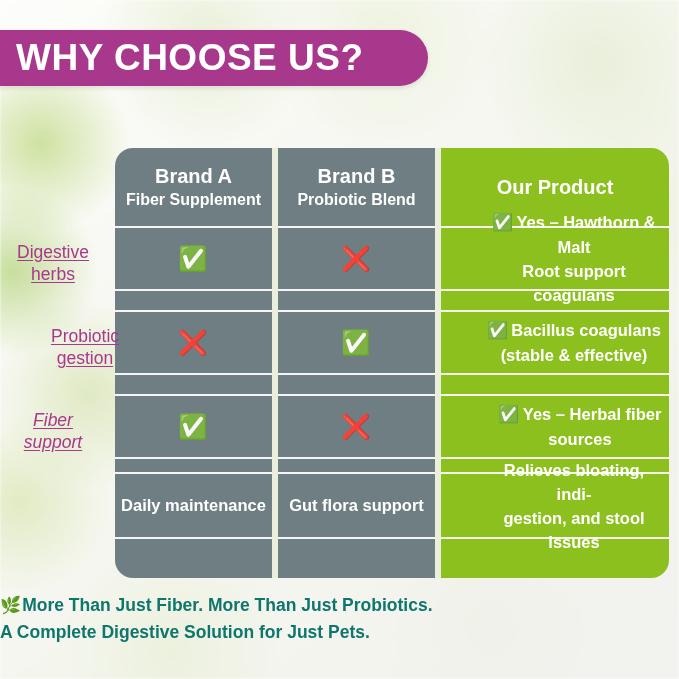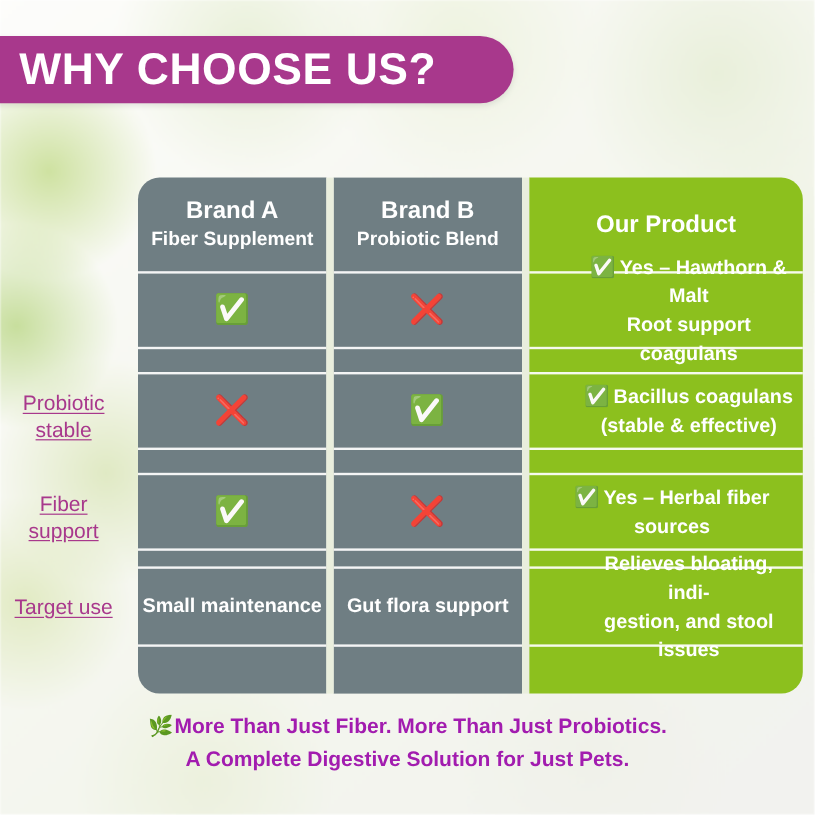--- a/index.html
+++ b/index.html
@@ -135,22 +135,22 @@
     margin-left: 38px;
   }
   .green-text .inline-check { font-size: 17px; margin-right: 3px; }
 
   
   #tagline {
     position: absolute;
     left: 0;
     top: 592px;
     width: 679px;
-    text-align: center;
-    color: #a21caf;
+    text-align: left;
+    color: #0f766e;
     font-size: 17.5px;
     font-weight: bold;
     line-height: 26px;
   }
   #tagline .leaf { font-size: 17px; margin-right: 1px; }
 </style>
 </head>
 <body>
 
 <div id="bg-layer"></div>
@@ -205,72 +205,73 @@
     <div class="head-sub">Fiber Supplement</div>
   </div>
   <div class="head-cell" style="left:278px; width:157px;align-items:center;">
     <div class="head-title">Brand B</div>
     <div class="head-sub">Probiotic Blend</div>
   </div>
   <div class="head-cell" style="left:441px; width:228px;">
     <div class="head-title">Our Product</div>
   </div>
 
+  <div class="row-label" style="top:93px;">
+    <div>Digestive</div>
+    <div>herbs</div>
+  </div>
   <div class="cell" style="left:115px; top:80px; width:157px; height:61px;">
     <span class="mark">✅</span>
   </div>
   <div class="cell" style="left:278px; top:80px; width:157px; height:61px;">
     <span class="mark">❌</span>
   </div>
   <div class="cell" style="left:441px; top:80px; width:228px; height:61px;">
     <div class="green-text">
       <span><span class="inline-check">✅</span><span>Yes – Hawthorn &amp; Malt</span></span>
       <div>Root support coagulans</div>
     </div>
   </div>
 
-  <div class="row-label" style="top:177px;">
+  <div class="row-label" style="top:177px;margin-left:32px;">
     <div>Probiotic</div>
-    <div>stable</div>
+    <div>gestion</div>
   </div>
   <div class="cell" style="left:115px; top:164px; width:157px; height:61px;">
     <span class="mark">❌</span>
   </div>
   <div class="cell" style="left:278px; top:164px; width:157px; height:61px;">
     <span class="mark">✅</span>
   </div>
   <div class="cell" style="left:441px; top:164px; width:228px; height:61px;">
     <div class="green-text">
       <span><span class="inline-check">✅</span><span>Bacillus coagulans</span></span>
       <div>(stable &amp; effective)</div>
     </div>
   </div>
 
-  <div class="row-label" style="top:261px;">
+  <div class="row-label" style="top:261px;font-style:italic;">
     <div>Fiber</div>
     <div>support</div>
   </div>
   <div class="cell" style="left:115px; top:248px; width:157px; height:61px;">
     <span class="mark">✅</span>
   </div>
   <div class="cell" style="left:278px; top:248px; width:157px; height:61px;">
     <span class="mark">❌</span>
   </div>
-  <div class="cell" style="left:427px; top:248px; width:228px; height:61px;">
+  <div class="cell" style="left:447px; top:248px; width:228px; height:61px;">
     <div class="green-text">
       <span><span class="inline-check">✅</span><span>Yes – Herbal fiber</span></span>
       <div>sources</div>
     </div>
   </div>
 
-  <div class="row-label" style="top:347px;">
-    <div>Target use</div>
-  </div>
   <div class="cell" style="left:110px; top:326px; width:167px; height:63px;">
-    <span class="cell-text">Small maintenance</span>
+    <span class="cell-text">Daily maintenance</span>
   </div>
   <div class="cell" style="left:275px; top:326px; width:163px; height:63px;">
     <span class="cell-text">Gut flora support</span>
   </div>
   <div class="cell" style="left:441px; top:326px; width:228px; height:63px;">
     <div class="green-text">
       <div>Relieves bloating, indi-</div>
       <div>gestion, and stool</div>
       <div>issues</div>
     </div>

